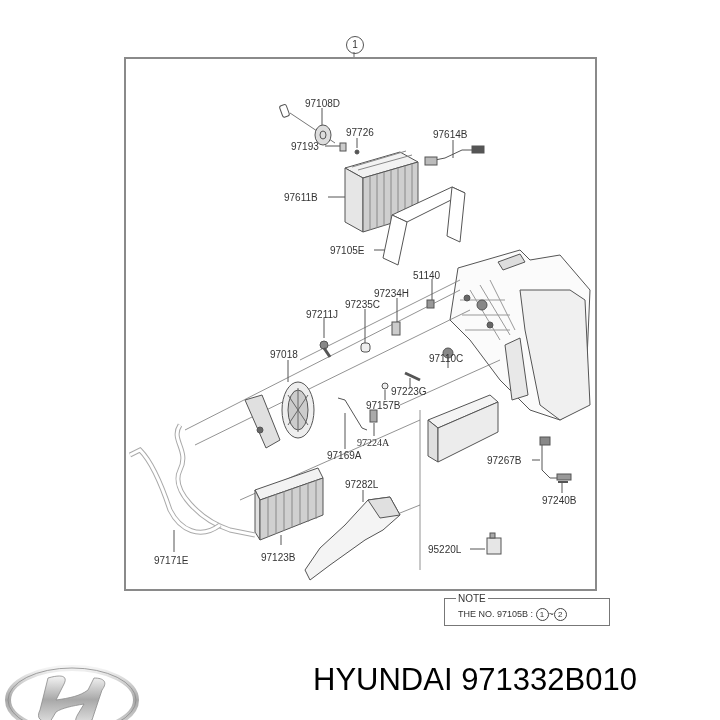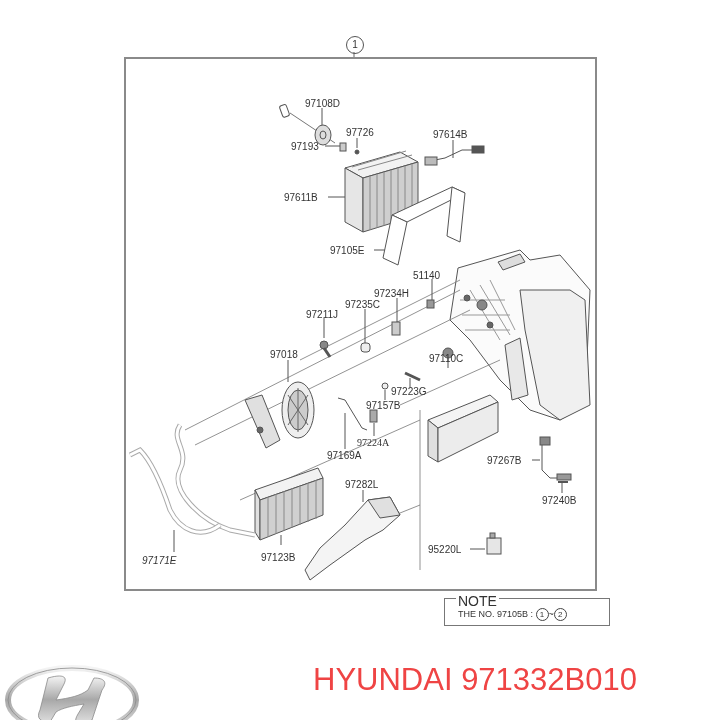--- a/index.html
+++ b/index.html
@@ -1,24 +1,24 @@
 <!DOCTYPE html>
 <html><head>
 <meta charset="utf-8">
 <style>
   html, body { margin:0; padding:0; background:#ffffff; }
   body { width:720px; height:720px; position:relative; overflow:hidden; font-family:"Liberation Sans", sans-serif; }
   .diagram { position:absolute; left:0; top:0; width:720px; height:720px; }
   .lbl { position:absolute; font-family:"Liberation Sans", sans-serif; font-size:10px; color:#333; white-space:nowrap; line-height:1; }
   .callout-num { position:absolute; left:346px; top:36px; width:16px; height:16px; border:1px solid #555; border-radius:50%; font-size:10px; text-align:center; line-height:16px; color:#333; }
   .note-box { position:absolute; left:444px; top:598px; width:164px; height:26px; border:1px solid #777; }
-  .note-title { position:absolute; left:456px; top:593px; background:#fff; padding:0 2px; font-size:14px; color:#333; }
+  .note-title { position:absolute; left:456px; top:593px; background:#fff; padding:0 2px; font-size:10px; color:#333; }
   .note-text { position:absolute; left:450px; top:608px; font-size:9px; color:#333; white-space:nowrap;margin-left:8px; }
   .circ { display:inline-block; width:11px; height:11px; border:1px solid #444; border-radius:50%; text-align:center; line-height:11px; font-size:8px; vertical-align:middle; }
-  .caption { position:absolute; left:313px; top:662px; font-size:31px; color:#ef4444; font-family:"Liberation Sans", sans-serif; letter-spacing:0px; white-space:nowrap; }
+  .caption { position:absolute; left:313px; top:662px; font-size:31px; color:#000000; font-family:"Liberation Sans", sans-serif; letter-spacing:0px; white-space:nowrap; }
   .logo { position:absolute; left:4px; top:664px; width:138px; height:72px; }
 </style>
 </head>
 <body>
 
 <div class="diagram">
   <svg width="720" height="720" viewBox="0 0 720 720" xmlns="http://www.w3.org/2000/svg">
 
     <line x1="354" y1="52" x2="354" y2="58" stroke="#666" stroke-width="1"></line>
     <rect x="125" y="58" width="471" height="532" fill="none" stroke="#8a8a8a" stroke-width="2"></rect>
@@ -177,21 +177,21 @@
   <div class="lbl" style="left:306px;top:310px;">97211J</div>
   <div class="lbl" style="left:270px;top:350px;">97018</div>
   <div class="lbl" style="left:429px;top:354px;">97110C</div>
   <div class="lbl" style="left:391px;top:387px;">97223G</div>
   <div class="lbl" style="left:366px;top:401px;">97157B</div>
   <div class="lbl" style="left:357px;top:438px;font-family:Liberation Serif, serif;">97224A</div>
   <div class="lbl" style="left:327px;top:451px;">97169A</div>
   <div class="lbl" style="left:487px;top:456px;">97267B</div>
   <div class="lbl" style="left:542px;top:496px;">97240B</div>
   <div class="lbl" style="left:345px;top:480px;">97282L</div>
-  <div class="lbl" style="left:142px;top:556px;font-style:italic;">97171E</div>
+  <div class="lbl" style="left:154px;top:556px;">97171E</div>
   <div class="lbl" style="left:261px;top:553px;">97123B</div>
   <div class="lbl" style="left:428px;top:545px;">95220L</div>
 
   <div class="note-box"></div>
   <div class="note-title">NOTE</div>
   <div class="note-text">
     <span>THE NO. 97105B :</span>
     <span class="circ">1</span><span>~</span><span class="circ">2</span>
   </div>
 </div>

